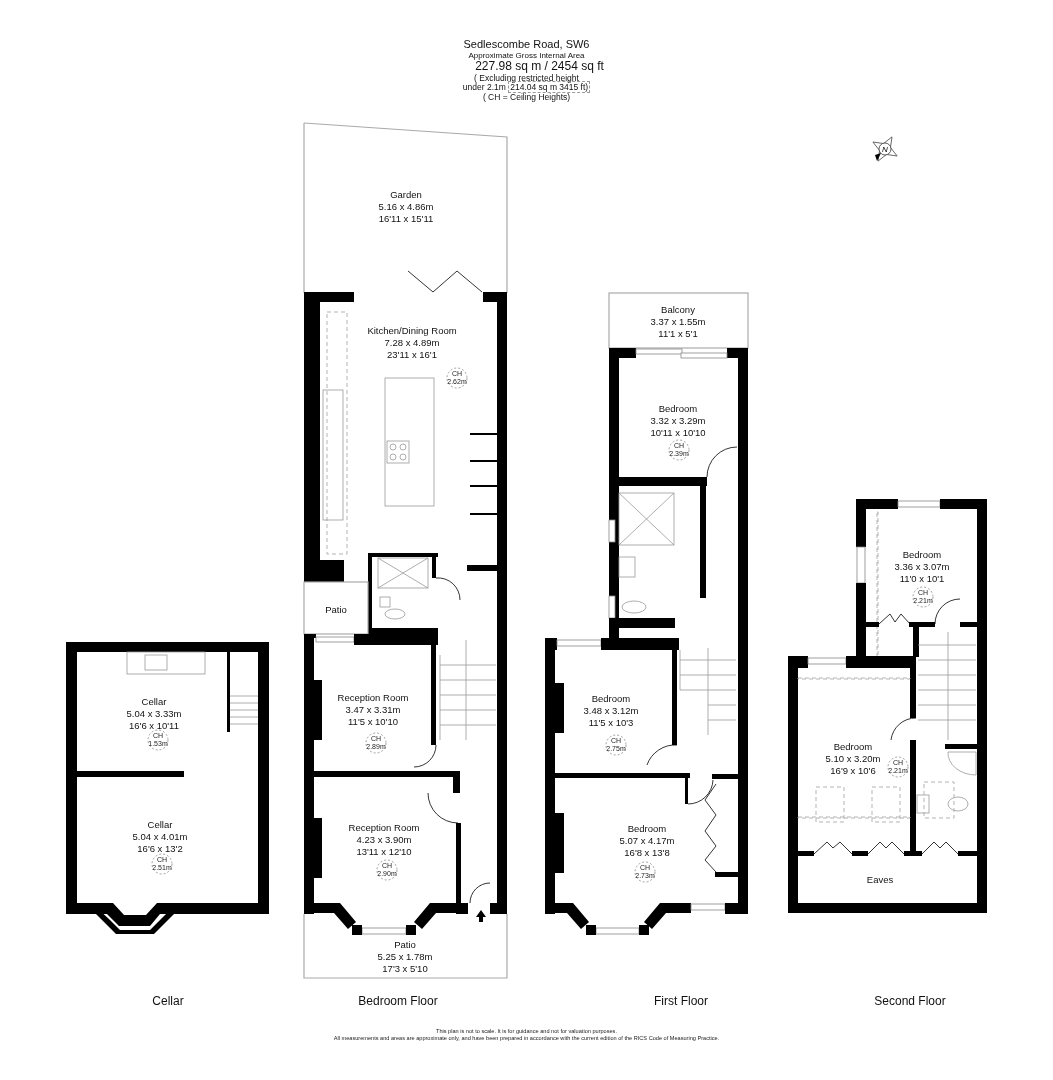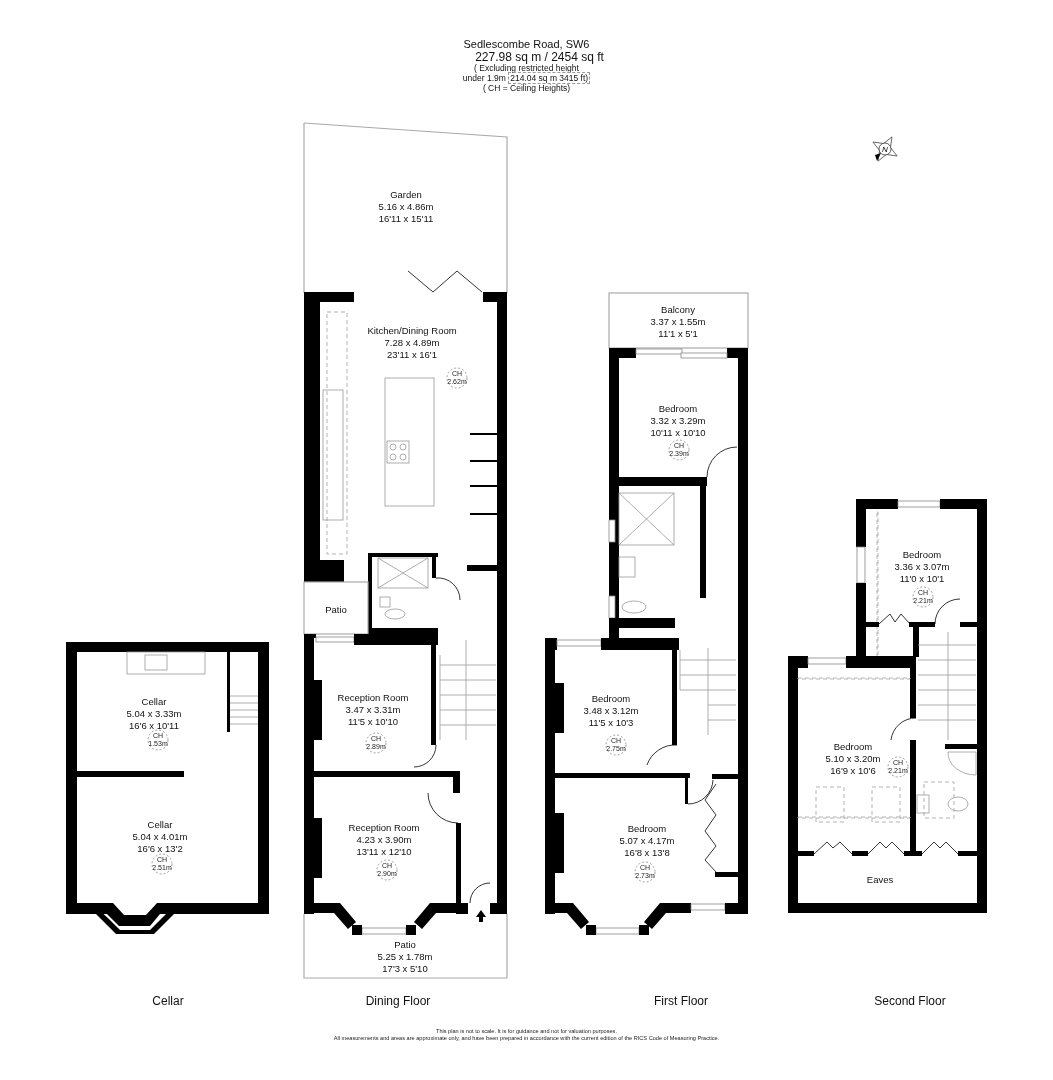--- a/index.html
+++ b/index.html
@@ -22,24 +22,25 @@
   .chc { fill:none; stroke:#888; stroke-width:0.8; stroke-dasharray:2 2; }
   .cht { font-family:"Liberation Sans", sans-serif; font-size:7px; fill:#222; text-anchor:middle; }
   .floor-label { position:absolute; top:994px; font-size:12px; text-align:center; width:160px; }
   .footer { position:absolute; left:0; top:1028px; width:1053px; text-align:center; font-size:5.6px; line-height:1.25; color:#222; }
 </style>
 </head>
 <body>
 
 <div class="header">
   <div class="h-title">Sedlescombe Road, SW6</div>
+  <div class="h-sub">Approximate Gross Internal Area</div>
   <div class="h-area">227.98 sq m / 2454 sq ft</div>
   <div class="h-note">( Excluding restricted height</div>
   <div class="h-note">
-    <span>under 1.9m</span>
+    <span>under 2.1m</span>
     <span class="boxed">214.04 sq m 3415 ft)</span>
   </div>
   <div class="h-note">( CH = Ceiling Heights)</div>
 </div>
 
 <svg width="1053" height="1080" viewBox="0 0 1053 1080">
 
   <g transform="translate(885,149)">
     <polygon points="0,-14 4,-4 14,0 4,4 0,14 -4,4 -14,0 -4,-4" fill="#fff" stroke="#555" stroke-width="0.8" transform="rotate(30)"></polygon>
     <circle r="6" fill="#fff" stroke="#333" stroke-width="0.8"></circle>
@@ -348,20 +349,20 @@
       <text class="lbl" x="853" y="774">16'9 x 10'6</text>
       <circle class="chc" cx="898" cy="767" r="10"></circle>
       <text class="cht" x="898" y="765">CH</text>
       <text class="cht" x="898" y="773">2.21m</text>
     </g>
     <text class="lbl" x="880" y="883">Eaves</text>
   </g>
 </svg>
 
 <div class="floor-label" style="left:88px;">Cellar</div>
-<div class="floor-label" style="left:318px;">Dining Floor</div>
+<div class="floor-label" style="left:318px;">Bedroom Floor</div>
 <div class="floor-label" style="left:601px;">First Floor</div>
 <div class="floor-label" style="left:830px;">Second Floor</div>
 
 <div class="footer">
   <div>This plan is not to scale. It is for guidance and not for valuation purposes.</div>
   <div>All measurements and areas are approximate only, and have been prepared in accordance with the current edition of the RICS Code of Measuring Practice.</div>
 </div>
 
 </body></html>

